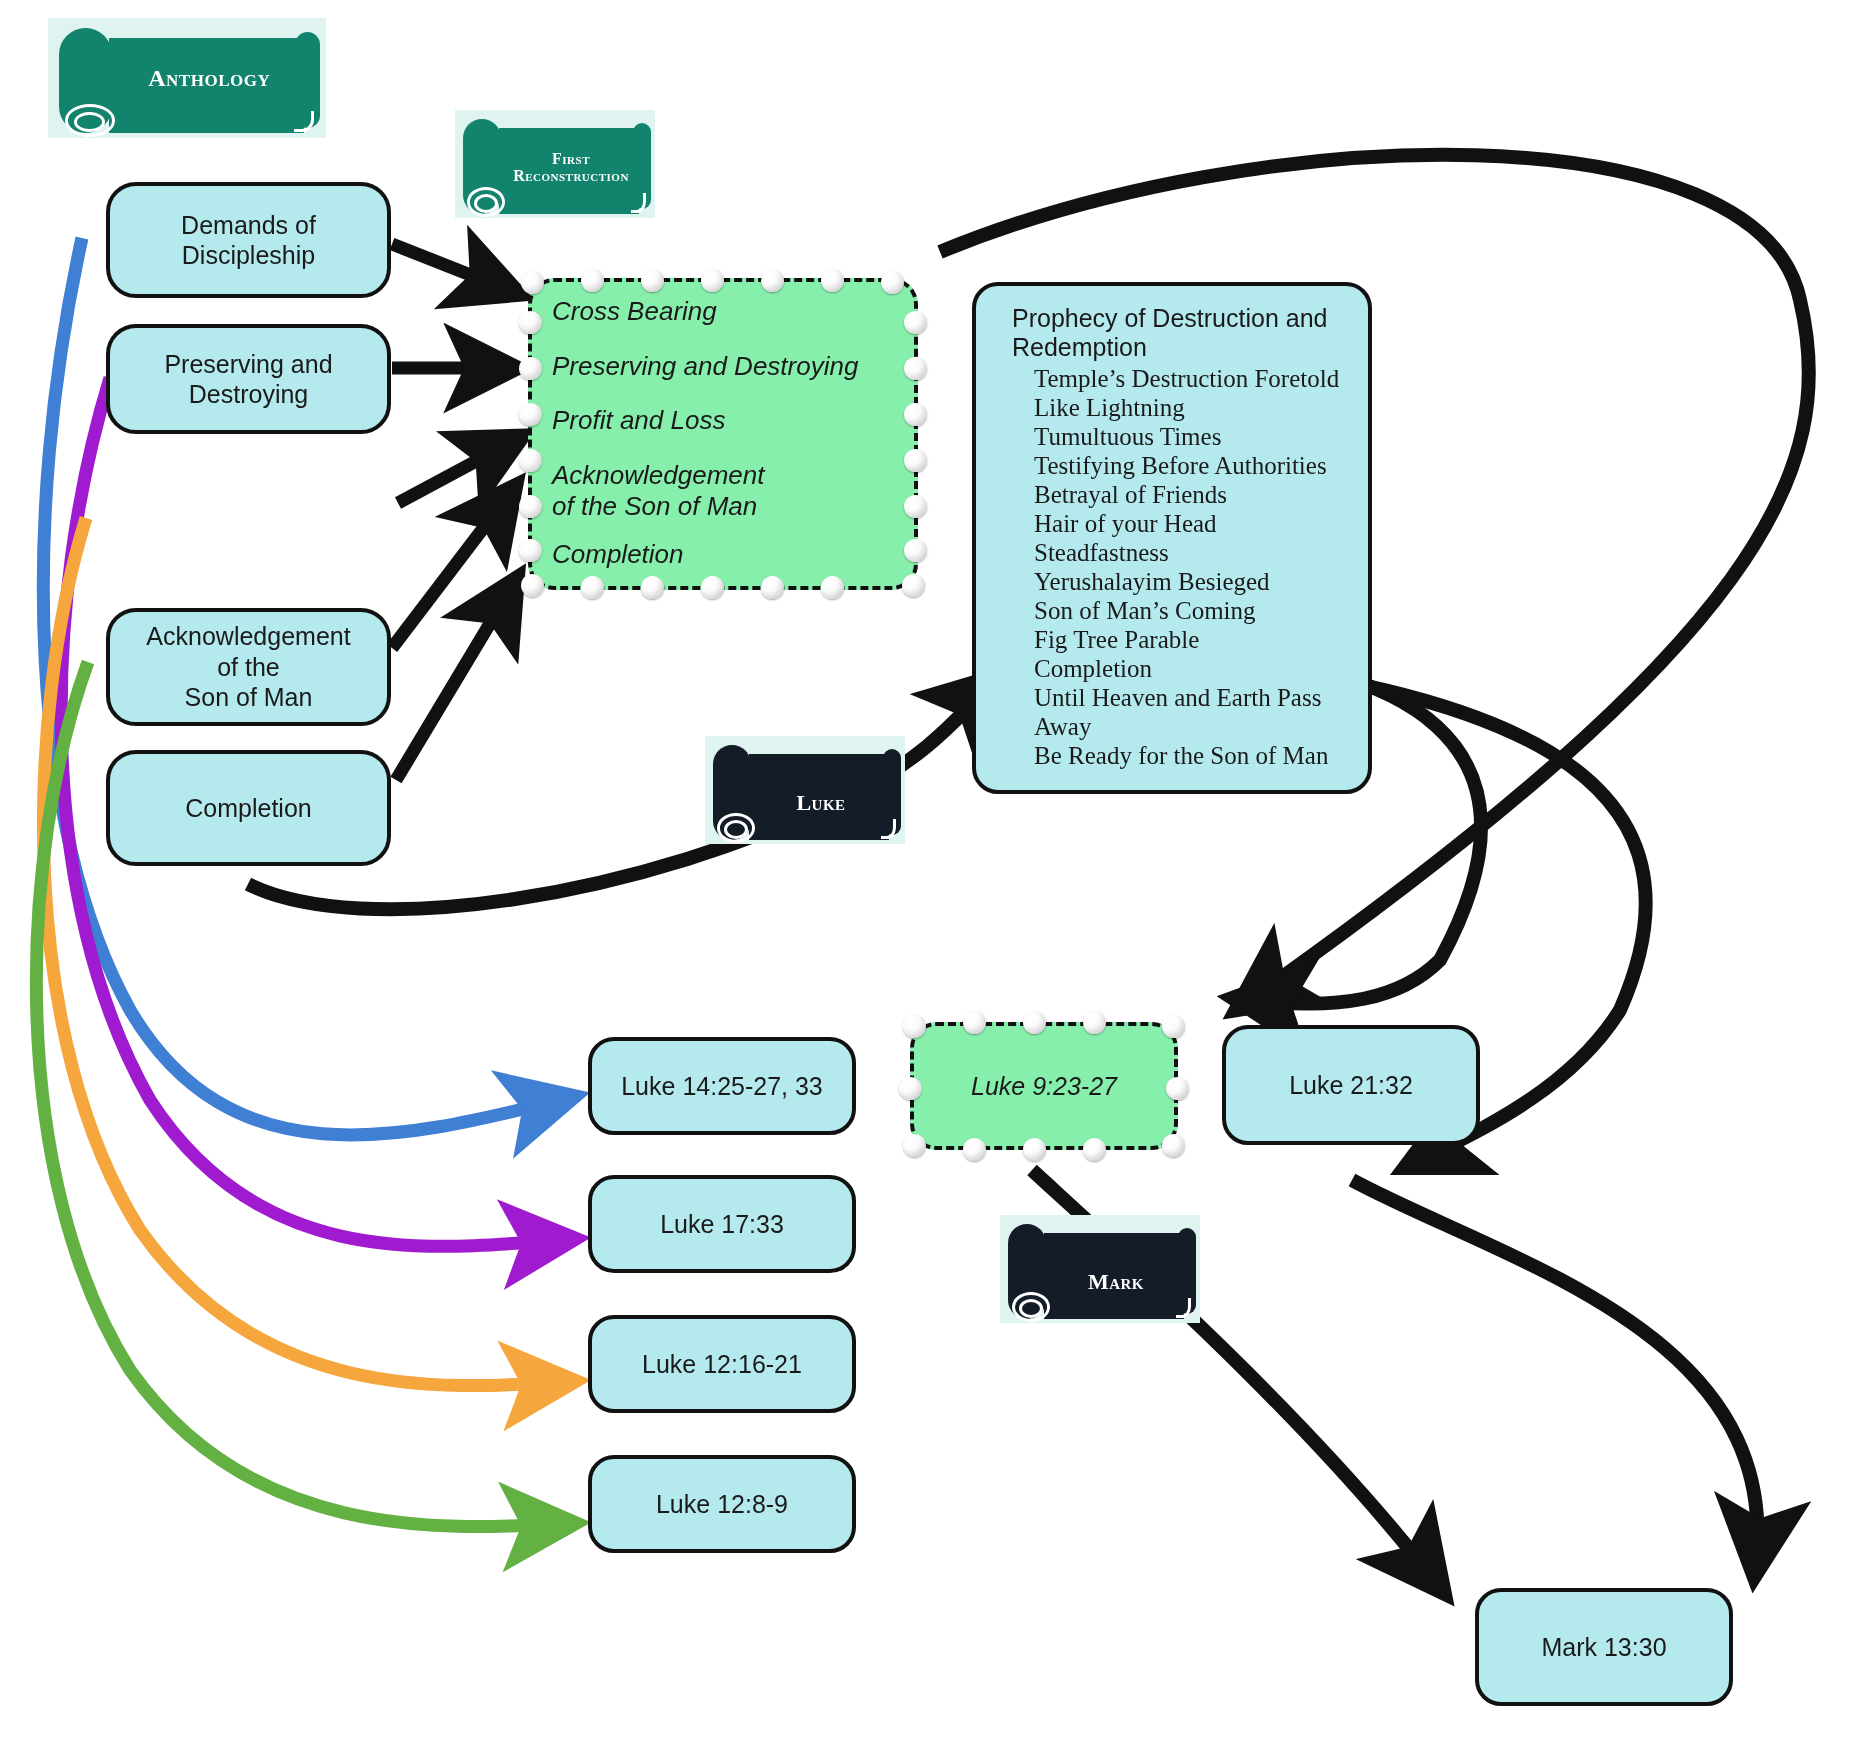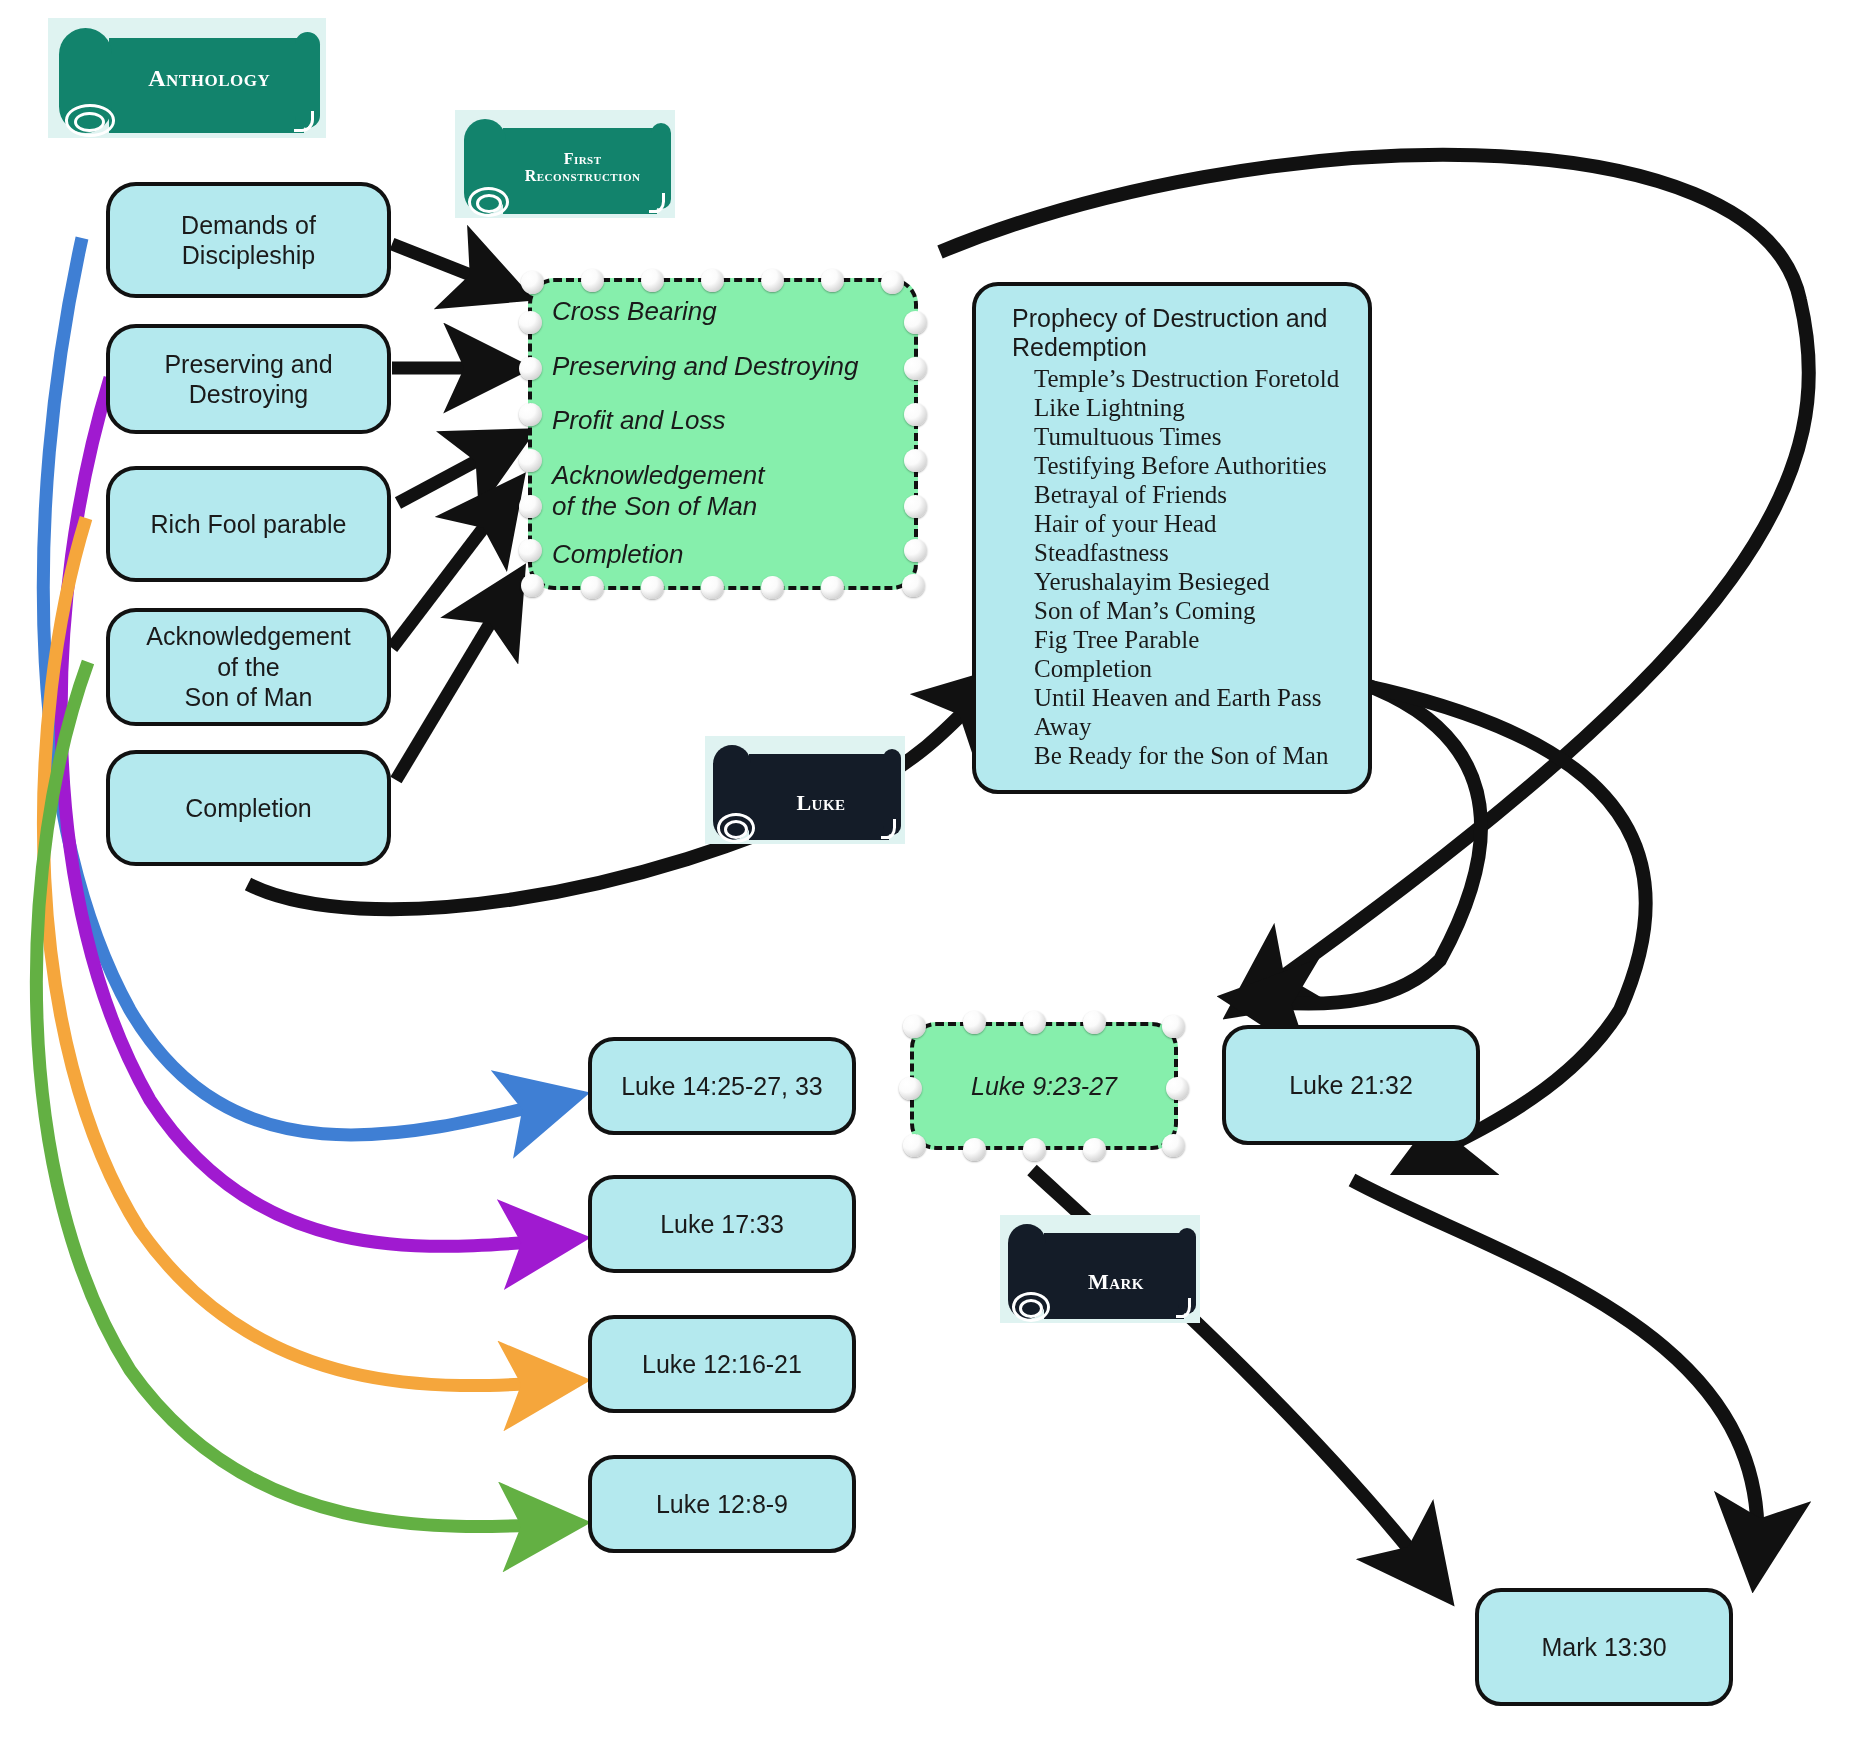--- a/index.html
+++ b/index.html
@@ -233,21 +233,21 @@
       <div class="sc-sheet"></div>
       <div class="sc-rollL"></div>
       <div class="sc-rollR"></div>
       <div class="sc-spiral"></div>
       <div class="sc-spiral2"></div>
       <div class="sc-hook"></div>
       <div class="sc-label" style="font-size:24px; font-variant:small-caps;">Anthology</div>
     </div>
   </div>
 
-  <div class="scroll green" style="left:455px; top:110px; width:200px; height:108px;padding-left:20px;">
+  <div class="scroll green" style="left:455px; top:110px; width:200px; height:108px;">
     <div class="sc-inner">
       <div class="sc-sheet"></div>
       <div class="sc-rollL"></div>
       <div class="sc-rollR"></div>
       <div class="sc-spiral"></div>
       <div class="sc-spiral2"></div>
       <div class="sc-hook"></div>
       <div class="sc-label" style="font-size:16px; top:26%; font-variant:small-caps;">
         <div>First</div>
         <div>Reconstruction</div>
@@ -280,23 +280,20 @@
   </div>
 
   <div class="node left-col" style="left:106px; top:182px; width:285px; height:116px;">
     <span>Demands of Discipleship</span>
   </div>
 
   <div class="node left-col" style="left:106px; top:324px; width:285px; height:110px;">
     <span>Preserving and Destroying</span>
   </div>
 
-  <div class="node left-col" style="left:106px; top:466px; width:285px; height:116px;">
-    <span>Rich Fool parable</span>
-  </div>
 
   <div class="node left-col" style="left:106px; top:608px; width:285px; height:118px;">
     <span class="ml">Acknowledgement<br>of the<br>Son of Man</span>
   </div>
 
   <div class="node left-col" style="left:106px; top:750px; width:285px; height:116px;">
     <span>Completion</span>
   </div>
 
   <div class="node beaded stack" style="left:528px; top:278px; width:390px; height:312px;">

